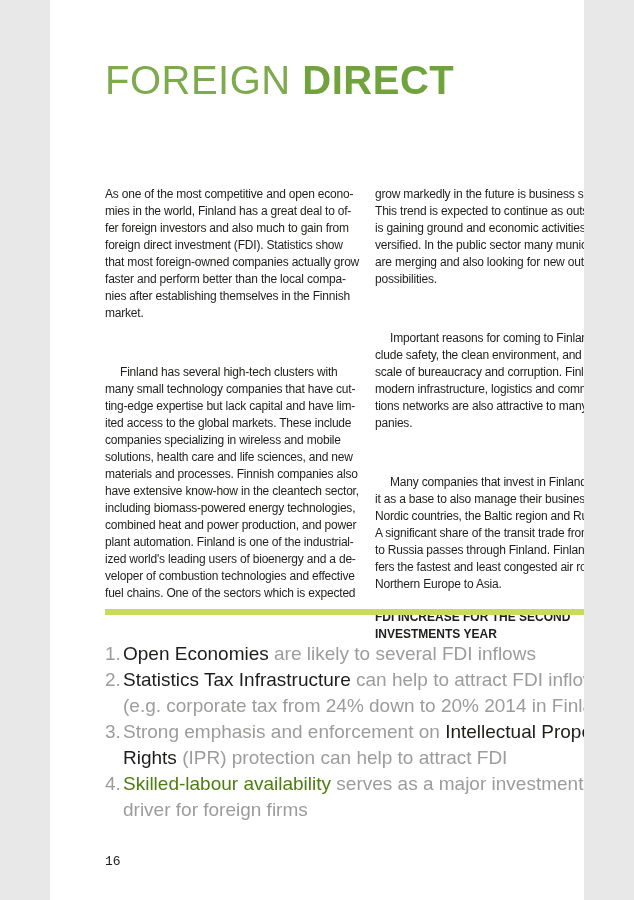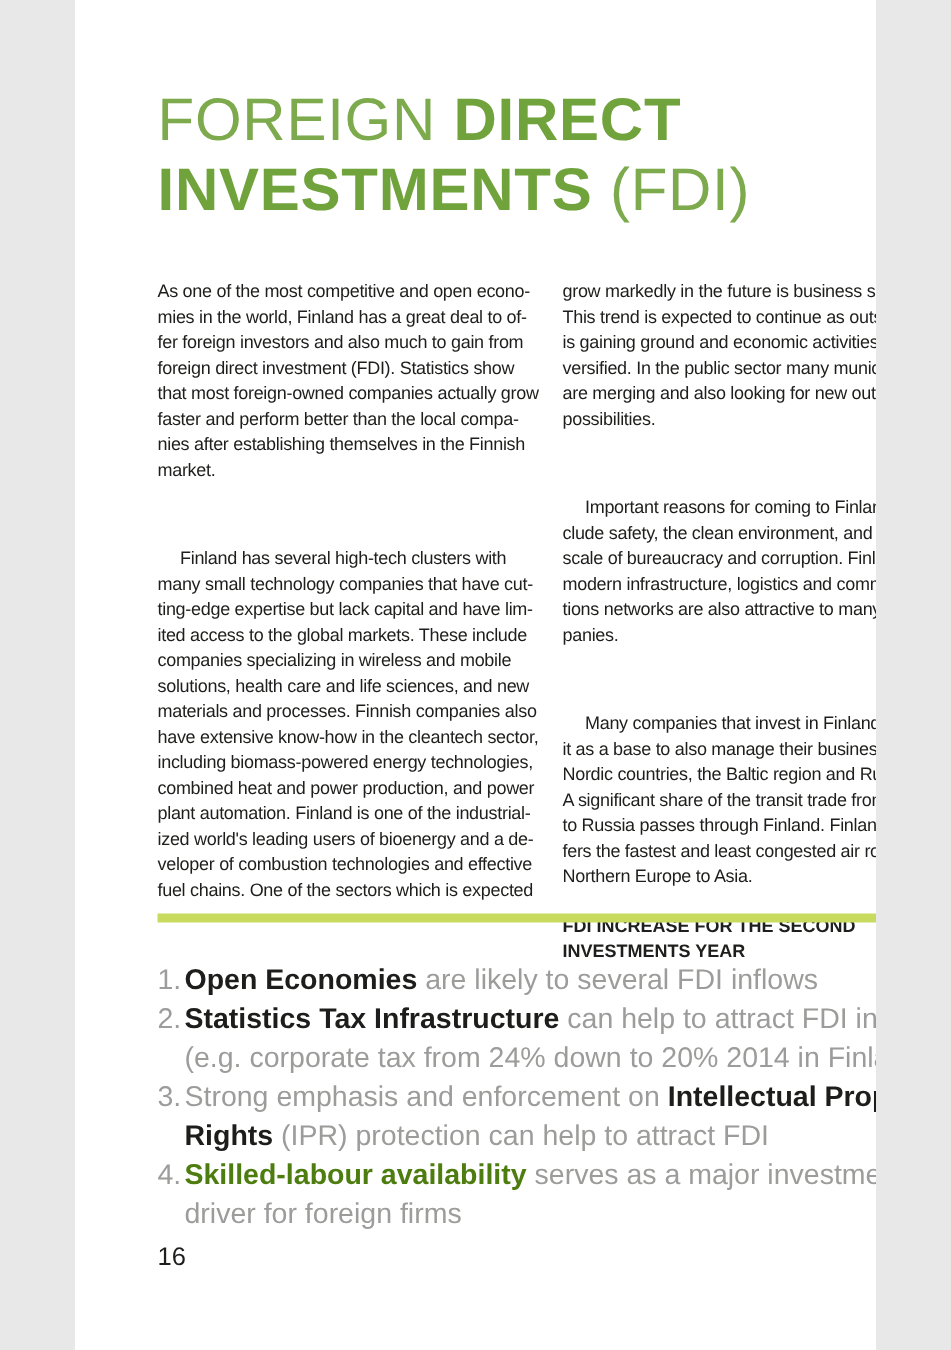--- a/index.html
+++ b/index.html
@@ -52,36 +52,35 @@
   
   .key-points {
     position:absolute; left:55px; top:641px;
     width:528px;
     font-size:19px; line-height:26px;
     color:#9c9c9b;
   }
   .kp-item { display:flex; }
   .kp-num { width:18px; flex:none; }
   .kp-content { flex:1; }
-  .kp-bold { font-weight:700; color:#1d1d1b; }
+  .kp-bold { font-weight:400; color:#1d1d1b; }
 
   
   .page-number {
-    position:absolute; left:55px; top:828px;
-    font-size:17px; color:#1e1e1c;
+    position:absolute; left:55px; top:854px;
+    font-size:13px; color:#1e1e1c;font-family:Liberation Mono, monospace;
   }
 </style>
 </head>
 <body>
 
 <div class="page">
 
   <h1 class="title" style="color: rgb(113, 163, 61);">
     <span><span class="t-light">FOREIGN </span><span class="t-bold">DIRECT</span></span><br>
-    <span><span class="t-bold">INVESTMENTS</span><span class="t-light"> (FDI)</span></span>
   </h1>
 
   <div class="columns">
     <div class="col">
         <div class="block ">As one of the most competitive and open econo-
 mies in the world, Finland has a great deal to of-
 fer foreign investors and also much to gain from
 foreign direct investment (FDI). Statistics show
 that most foreign-owned companies actually grow
 faster and perform better than the local compa-

